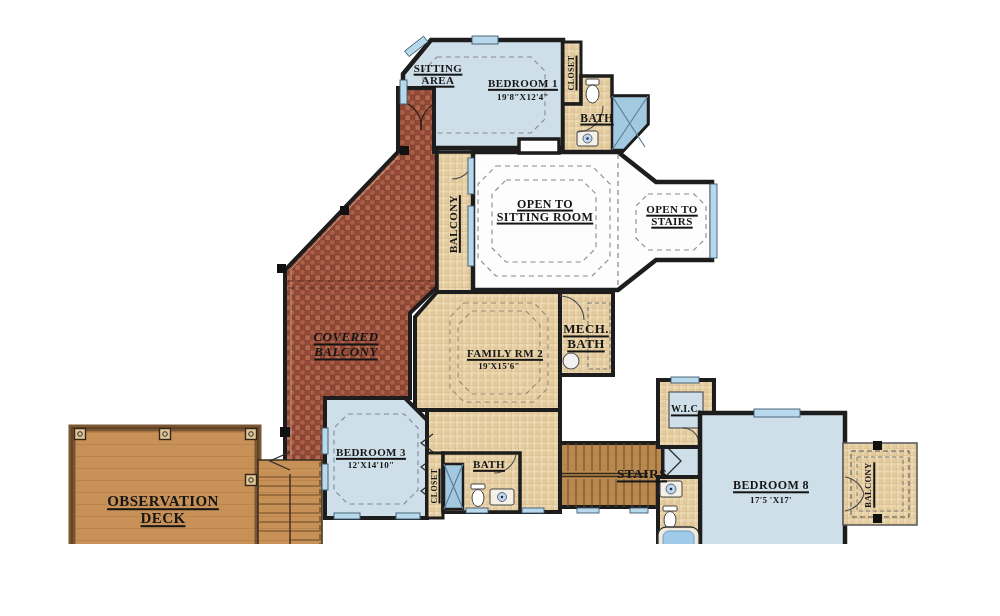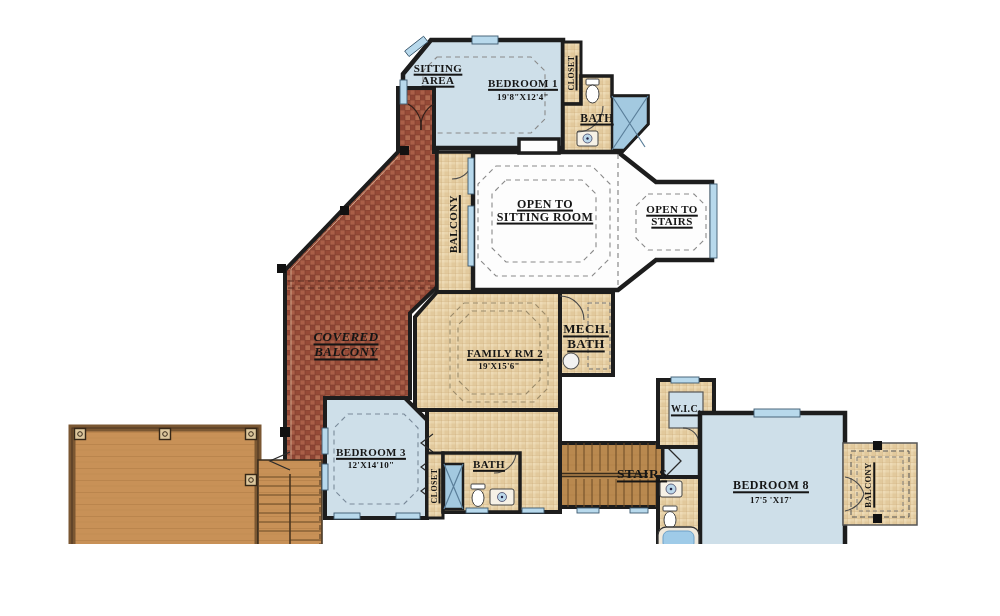--- a/index.html
+++ b/index.html
@@ -294,14 +294,18 @@
 
 <div class="lbl s135" style="left:642px;top:474px;">STAIRS</div>
 
 <div class="lbl s10" style="left:686px;top:409px;">W.I.C.</div>
 
 <div class="lbl s12" style="left:771px;top:486px;">BEDROOM 8</div>
 <div class="dim" style="left:771px;top:500px;">17'5 'X17'</div>
 
 <div class="lbl vert s85" style="left:869px;top:485px;">BALCONY</div>
 
+<div class="lbl s15" style="left:163px;top:510px;">
+  <span>OBSERVATION</span>
+      <span>DECK</span>
+</div>
 
 </div>
 
 </body></html>

